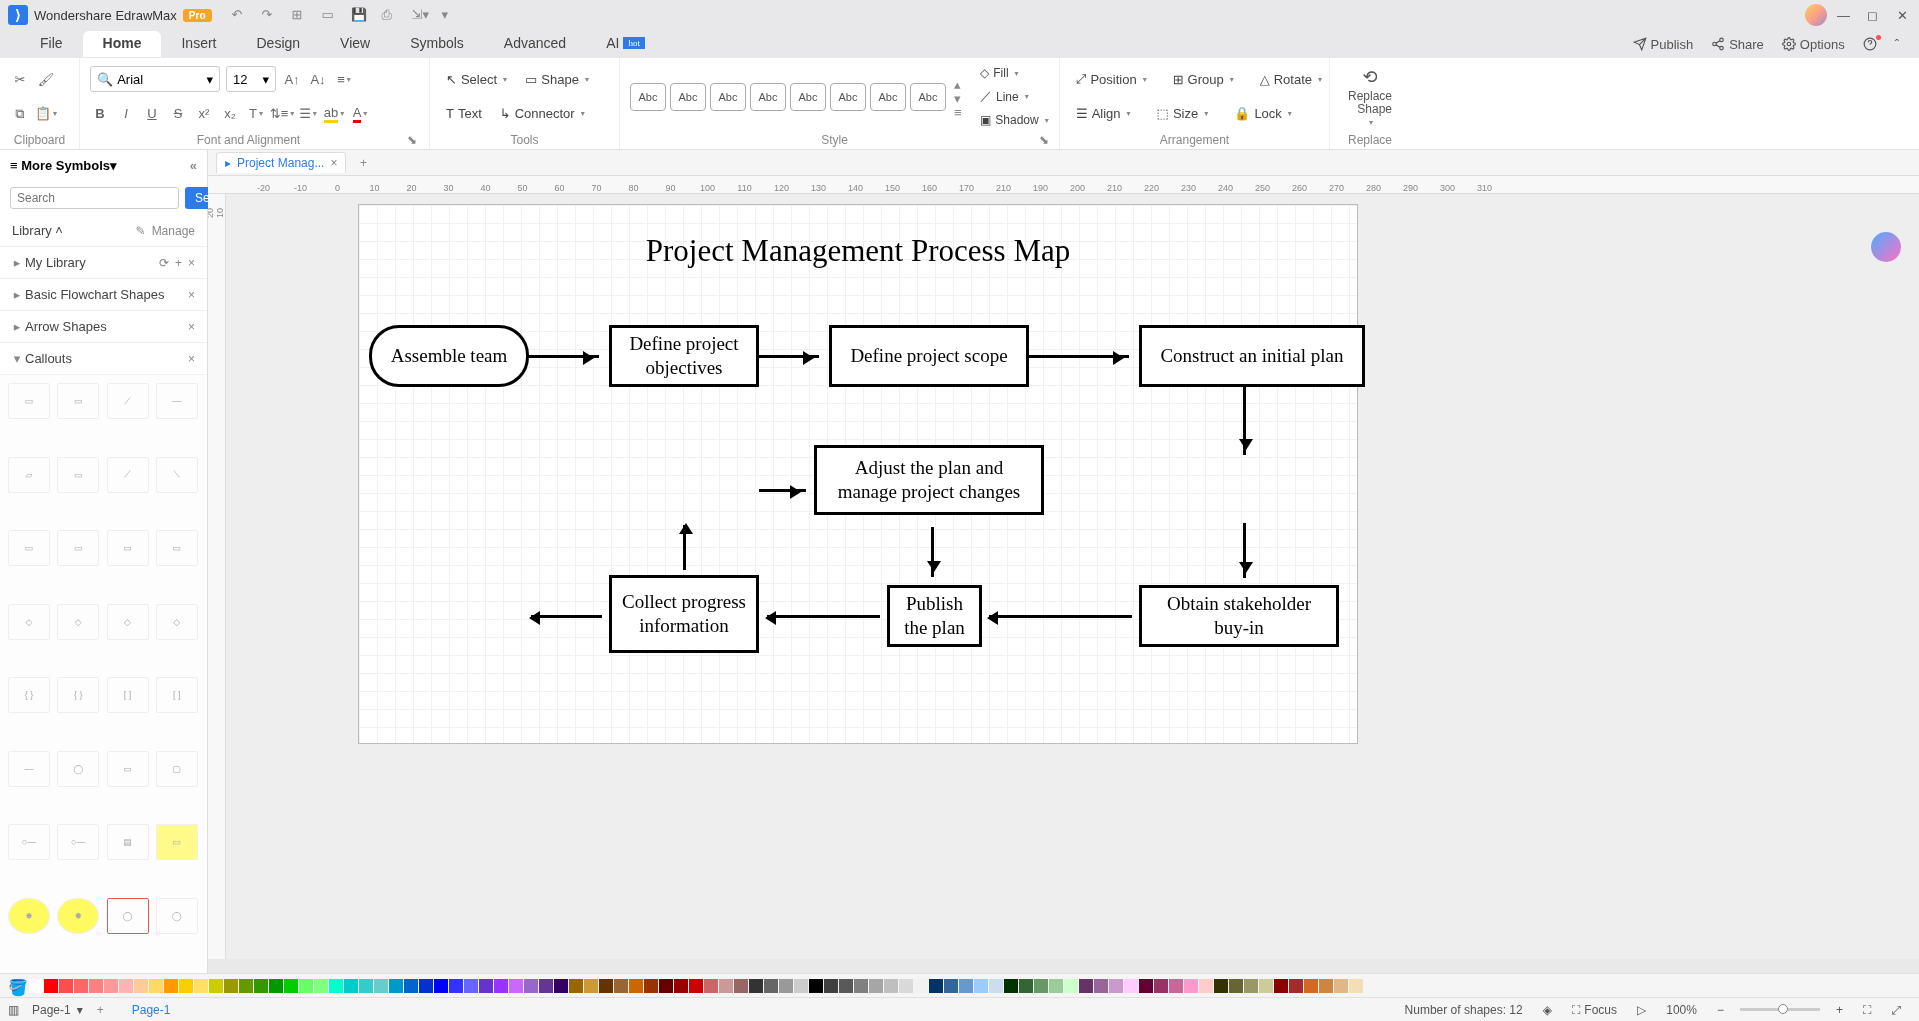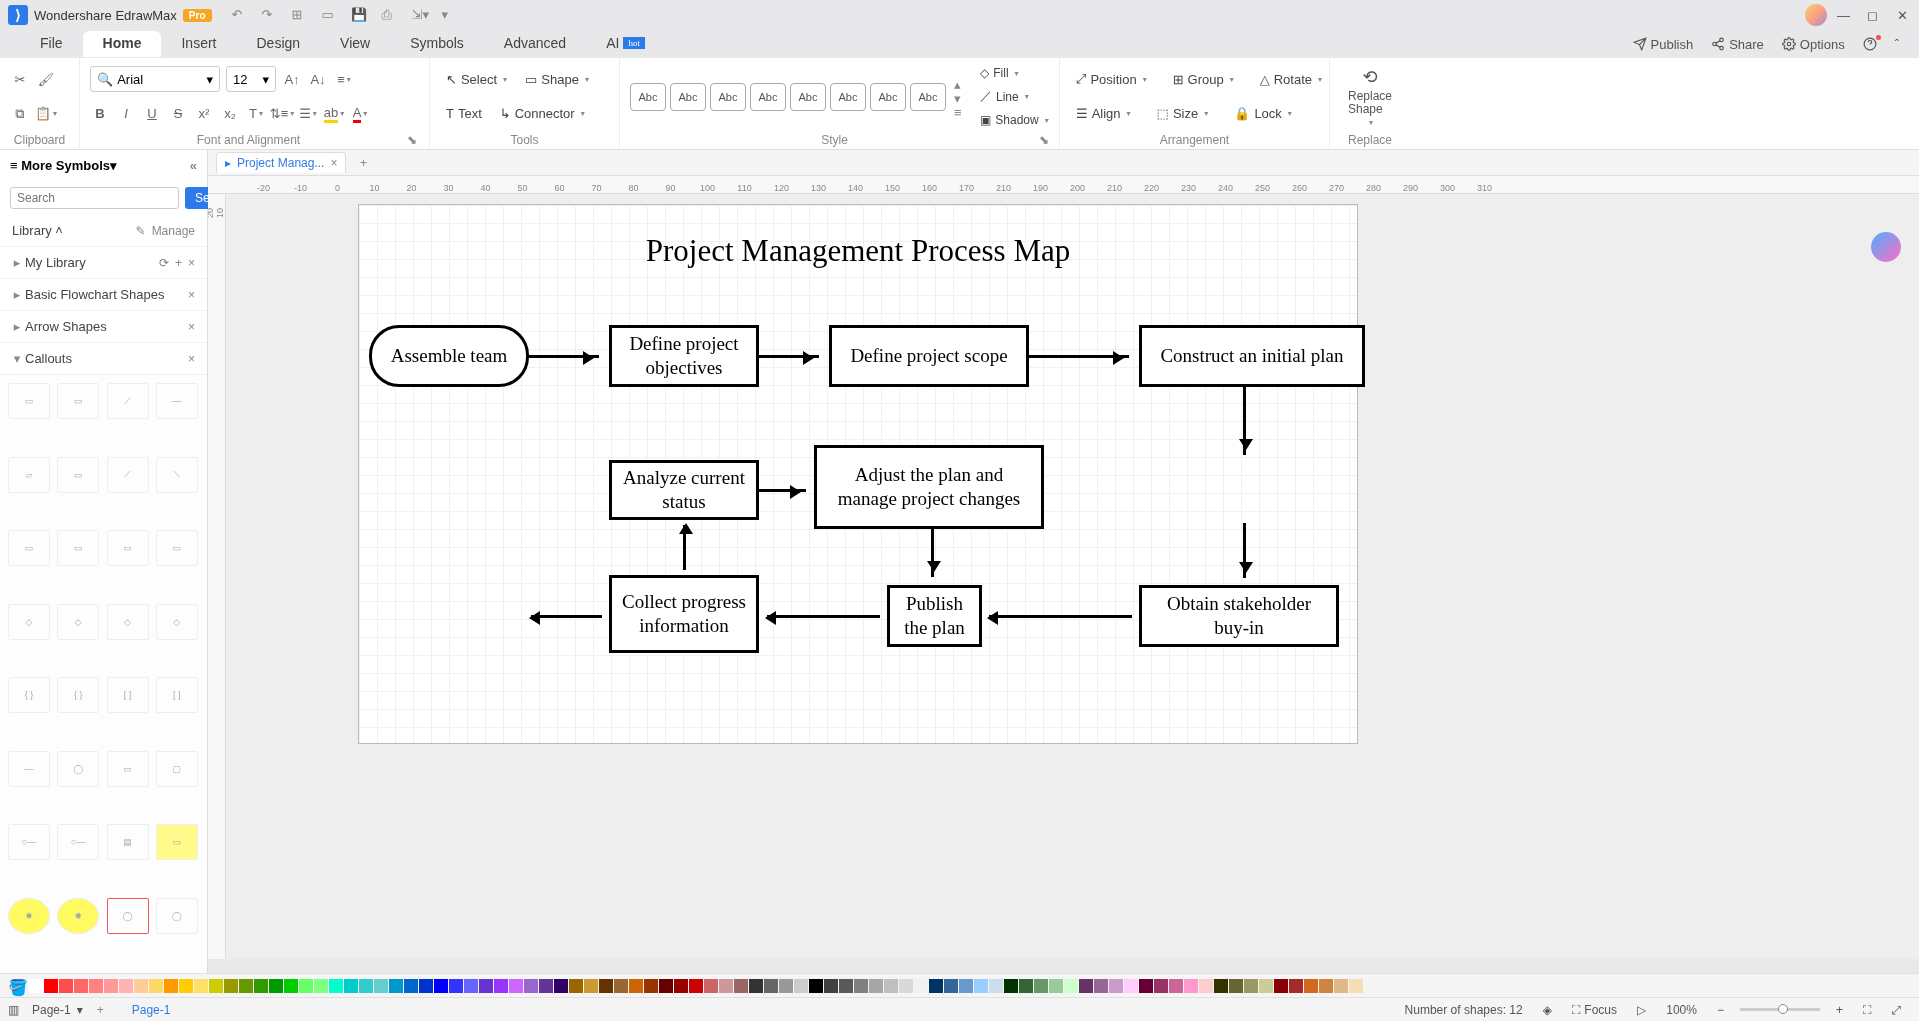--- a/index.html
+++ b/index.html
@@ -277,21 +277,21 @@
       <span class="rbtn caret">☰ <span>Align</span></span>
       <span class="rbtn caret">⬚ <span>Size</span></span>
       <span class="rbtn caret">🔒 <span>Lock</span></span>
     </div>
     <div class="glabel">Arrangement</div>
   </div>
 
   <div class="rgroup" style="width:80px;border-right:none">
     <div class="bigbtn caret" style="height:72px">
       <span style="font-size:18px">⟲</span>
-      <span style="text-align:left;line-height:1.1">Replace Shape</span>
+      <span style="text-align:right;line-height:1.1">Replace Shape</span>
     </div>
     <div class="glabel">Replace</div>
   </div>
 </div>
 
 <div class="docarea">
 
   <div class="leftpanel">
     <div class="lp-header">
       <span>≡ <span>More Symbols</span>▾</span>
@@ -420,22 +420,21 @@
         </div>
       <div class="canvas">
         <div class="page">
           <div class="ftitle">Project Management Process Map</div>
 
           <div class="fbox term" style="left:10px;top:120px;width:160px;height:62px">Assemble team</div>
           <div class="fbox" style="left:250px;top:120px;width:150px;height:62px">Define project objectives</div>
           <div class="fbox" style="left:470px;top:120px;width:200px;height:62px">Define project scope</div>
           <div class="fbox" style="left:780px;top:120px;width:226px;height:62px">Construct an initial plan</div>
 
-          <div class="fbox" style="left:250px;top:255px;width:150px;height:60px">Analyze current status</div>
-          <div class="fbox" style="left:455px;top:240px;width:230px;height:84px">Adjust the plan and manage project changes</div>
+          <div class="fbox" style="left:455px;top:240px;width:230px;height:70px">Adjust the plan and manage project changes</div>
 
           <div class="fbox" style="left:250px;top:370px;width:150px;height:78px">Collect progress information</div>
           <div class="fbox" style="left:528px;top:380px;width:95px;height:62px">Publish the plan</div>
           <div class="fbox" style="left:780px;top:380px;width:200px;height:62px">Obtain stakeholder buy-in</div>
 
           <div class="arrow arrow-h" style="left:170px;top:150px;width:70px"></div>
           <div class="arrow arrow-h" style="left:400px;top:150px;width:60px"></div>
           <div class="arrow arrow-h" style="left:670px;top:150px;width:100px"></div>
           <div class="arrow arrow-v" style="left:884px;top:182px;height:68px"></div>
           <div class="arrow arrow-v" style="left:884px;top:318px;height:55px"></div>

